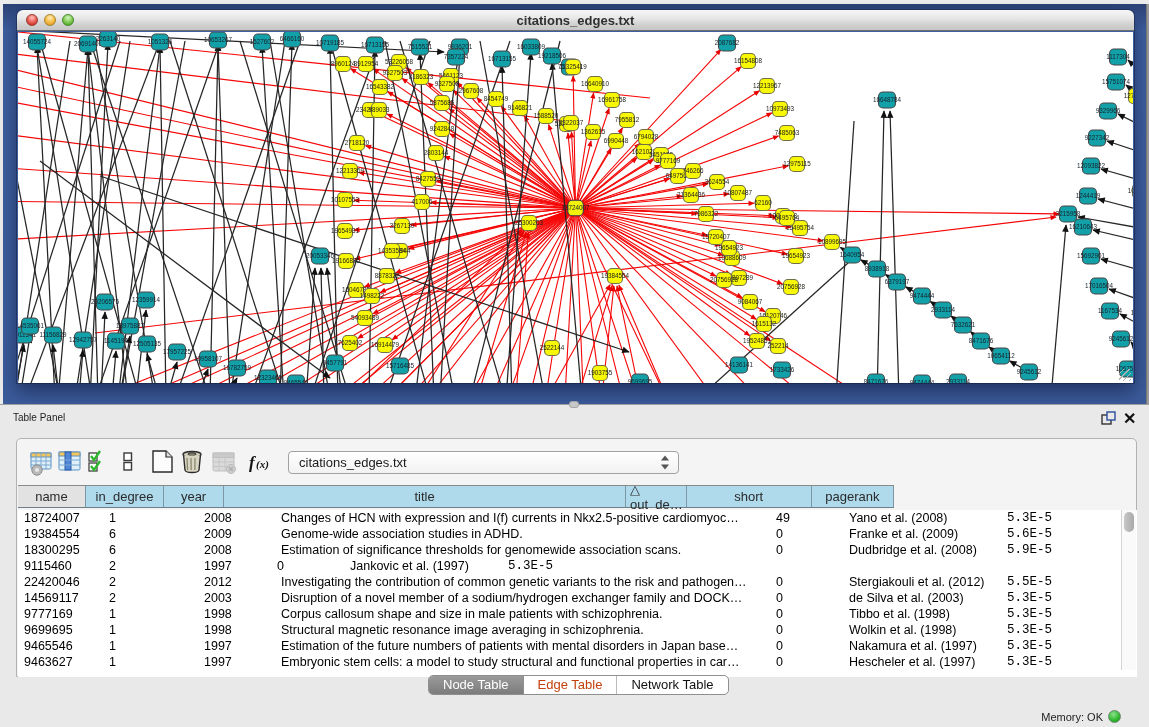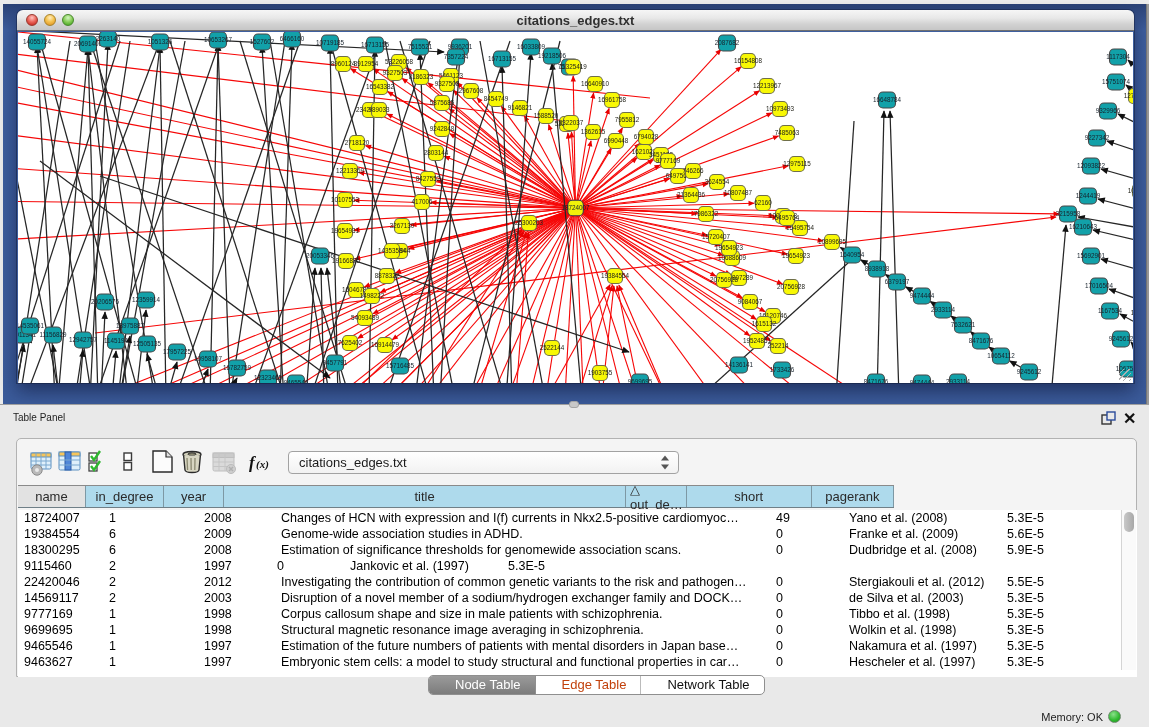--- a/index.html
+++ b/index.html
@@ -26,25 +26,25 @@
 #combo { position:absolute; left:271px; top:12px; width:391px; height:23px; background:linear-gradient(#ffffff,#f2f2f2); border:1px solid #a2a2a2; border-radius:4px; }
 #combo span { position:absolute; left:10px; top:3px; font-size:13px; color:#1a1a1a; }
 #tblhead { position:absolute; left:1px; top:46px; width:876px; height:23px; display:flex; font-size:13px; color:#2a2a2a; background:#aedaec; border-top:1px solid #8a8a8a; border-bottom:1px solid #6f7f87; }
 #tblhead div { border-right:1px solid #7d98a4; display:flex; align-items:center; justify-content:center; }
 #tblbody { position:absolute; left:1px; top:71px; width:1103px; height:160px; background:#fff; font-size:12.5px; color:#000; }
 #bodybg { position:absolute; left:1px; top:71px; width:1119px; height:167px; background:#fff; }
 .tr { display:flex; height:16px; line-height:16px; white-space:nowrap; }
 .c0 { width:84px; padding-left:6px; } .c1 { width:97px; padding-left:7px; }
 .c2 { width:74px; padding-left:5px; } .c3 { width:499px; padding-left:8px; overflow:hidden; }
 .c4 { width:74px; padding-left:4px; } .c5 { width:155px; padding-left:3px; }
-.c6 { width:95px; padding-left:6px; }
+.c6 { width:95px; padding-left:6px;font-family:Liberation Mono, monospace; }
 #vsb { position:absolute; left:1104px; top:71px; width:15px; height:160px; background:#fafafa; border-left:1px solid #d5d5d5; }
 #vthumb { position:absolute; left:2px; top:2px; width:10px; height:20px; border-radius:5px; background:linear-gradient(90deg,#c9c9c9,#a8a8a8); }
 #tabs { position:absolute; left:428px; top:270px; height:20px; display:flex; font-size:13px; border:1px solid #8f8f8f; border-radius:5px; overflow:hidden; background:#fff; }
-#tabs div { padding:1px 14px 0 26px; height:100%; }
+#tabs div { padding:1px 14px 0 14px; height:100%; }
 #tab1 { background:linear-gradient(#9a9a9a,#7c7c7c); color:#fff; border-right:1px solid #8f8f8f; }
 #tab2 { border-right:1px solid #bbb; color:#c2410c; }
 #tab3 { color:#111; }
 #mem { position:absolute; right:46px; top:306px; font-size:11px; color:#222; }
 #memdot { position:absolute; right:28px; top:305px; width:13px; height:13px; border-radius:50%;
   background:radial-gradient(circle at 40% 30%, #8ae08a, #2eb82e 60%, #1f8f1f); border:1px solid #6a8a6a; }
 </style></head>
 <body>
 <div id="stage">
   <div id="desk"></div>

